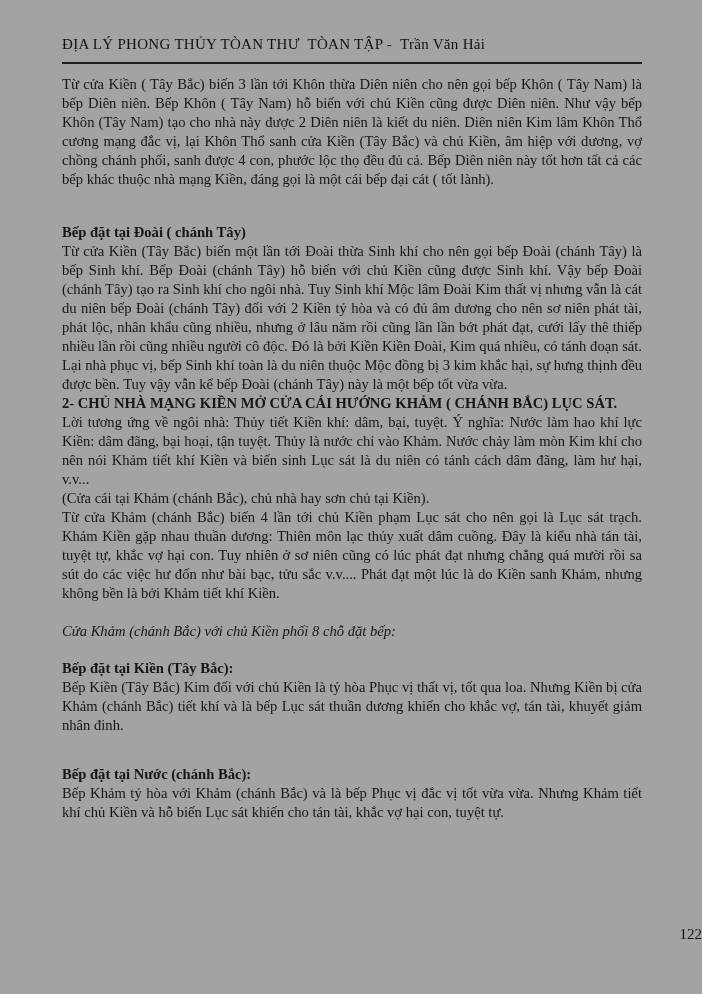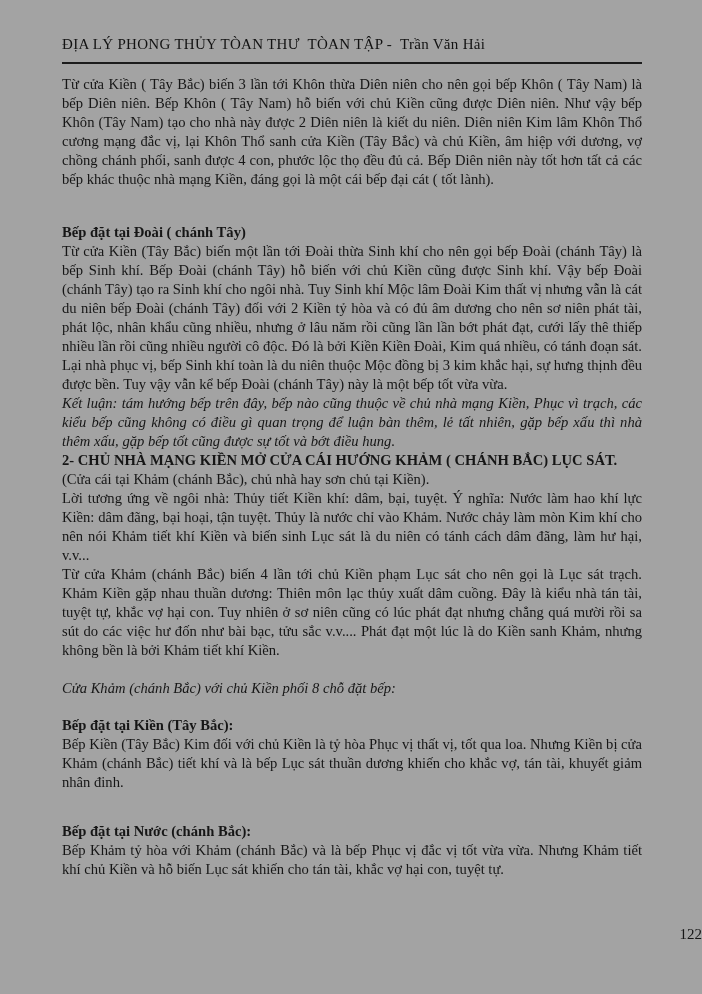--- a/index.html
+++ b/index.html
@@ -76,27 +76,26 @@
     <hr class="header-rule">
 
     <div class="body-text">
 
       <p class="para-first">Từ cửa Kiền ( Tây Bắc) biến 3 lần tới Khôn thừa Diên niên cho nên gọi bếp Khôn ( Tây Nam) là bếp Diên niên. Bếp Khôn ( Tây Nam) hỗ biến với chủ Kiền cũng được Diên niên. Như vậy bếp Khôn (Tây Nam) tạo cho nhà này được 2 Diên niên là kiết du niên. Diên niên Kim lâm Khôn Thổ cương mạng đắc vị, lại Khôn Thổ sanh cửa Kiền (Tây Bắc) và chủ Kiền, âm hiệp với dương, vợ chồng chánh phối, sanh được 4 con, phước lộc thọ đều đủ cả. Bếp Diên niên này tốt hơn tất cả các bếp khác thuộc nhà mạng Kiền, đáng gọi là một cái bếp đại cát ( tốt lành).</p>
 
       <p class="bold gap-2line">Bếp đặt tại Đoài ( chánh Tây)</p>
 
       <p>Từ cửa Kiền (Tây Bắc) biến một lần tới Đoài thừa Sinh khí cho nên gọi bếp Đoài (chánh Tây) là bếp Sinh khí. Bếp Đoài (chánh Tây) hỗ biến với chủ Kiền cũng được Sinh khí. Vậy bếp Đoài (chánh Tây) tạo ra Sinh khí cho ngôi nhà. Tuy Sinh khí Mộc lâm Đoài Kim thất vị nhưng vẫn là cát du niên bếp Đoài (chánh Tây) đối với 2 Kiền tỷ hòa và có đủ âm dương cho nên sơ niên phát tài, phát lộc, nhân khẩu cũng nhiều, nhưng ở lâu năm rồi cũng lần lần bớt phát đạt, cưới lấy thê thiếp nhiều lần rồi cũng nhiều người cô độc. Đó là bởi Kiền Kiền Đoài, Kim quá nhiều, có tánh đoạn sát. Lại nhà phục vị, bếp Sinh khí toàn là du niên thuộc Mộc đồng bị 3 kim khắc hại, sự hưng thịnh đều được bền. Tuy vậy vẫn kể bếp Đoài (chánh Tây) này là một bếp tốt vừa vừa.</p>
 
-      <p class="italic">Kết luận: tám hướng bếp trên đây, bếp nào cũng thuộc về chủ nhà mạng Kiền, Phục vì trạch, các kiểu bếp cũng không có điều gì quan trọng để luận bàn thêm, lẻ tất nhiên, gặp bếp xấu thì nhà thêm xấu, gặp bếp tốt cũng được sự tốt và bớt điều hung.</p>
 
       <p class="bold">2- CHỦ NHÀ MẠNG KIỀN MỞ CỬA CÁI HƯỚNG KHẢM ( CHÁNH BẮC) LỤC SÁT.</p>
 
+      <p>Lời tương ứng về ngôi nhà: Thủy tiết Kiền khí: dâm, bại, tuyệt. Ý nghĩa: Nước làm hao khí lực Kiền: dâm đãng, bại hoại, tận tuyệt. Thủy là nước chỉ vào Khảm. Nước chảy làm mòn Kim khí cho nên nói Khảm tiết khí Kiền và biến sinh Lục sát là du niên có tánh cách dâm đãng, làm hư hại, v.v...</p>
+
       <p>(Cửa cái tại Khảm (chánh Bắc), chủ nhà hay sơn chủ tại Kiền).</p>
-
-      <p>Lời tương ứng về ngôi nhà: Thủy tiết Kiền khí: dâm, bại, tuyệt. Ý nghĩa: Nước làm hao khí lực Kiền: dâm đãng, bại hoại, tận tuyệt. Thủy là nước chỉ vào Khảm. Nước chảy làm mòn Kim khí cho nên nói Khảm tiết khí Kiền và biến sinh Lục sát là du niên có tánh cách dâm đãng, làm hư hại, v.v...</p>
 
       <p>Từ cửa Khảm (chánh Bắc) biến 4 lần tới chủ Kiền phạm Lục sát cho nên gọi là Lục sát trạch. Khảm Kiền gặp nhau thuần dương: Thiên môn lạc thủy xuất dâm cuồng. Đây là kiểu nhà tán tài, tuyệt tự, khắc vợ hại con. Tuy nhiên ở sơ niên cũng có lúc phát đạt nhưng chẳng quá mười rồi sa sút do các việc hư đốn như bài bạc, tửu sắc v.v.... Phát đạt một lúc là do Kiền sanh Khảm, nhưng không bền là bởi Khảm tiết khí Kiền.</p>
 
       <p class="italic gap-1line">Cửa Khảm (chánh Bắc) với chủ Kiền phối 8 chỗ đặt bếp:</p>
 
       <p class="bold gap-kitchen-kien">Bếp đặt tại Kiền (Tây Bắc):</p>
 
       <p>Bếp Kiền (Tây Bắc) Kim đối với chủ Kiền là tỷ hòa Phục vị thất vị, tốt qua loa. Nhưng Kiền bị cửa Khảm (chánh Bắc) tiết khí và là bếp Lục sát thuần dương khiến cho khắc vợ, tán tài, khuyết giảm nhân đinh.</p>
 
       <p class="bold gap-kitchen-kham">Bếp đặt tại Nước (chánh Bắc):</p>

